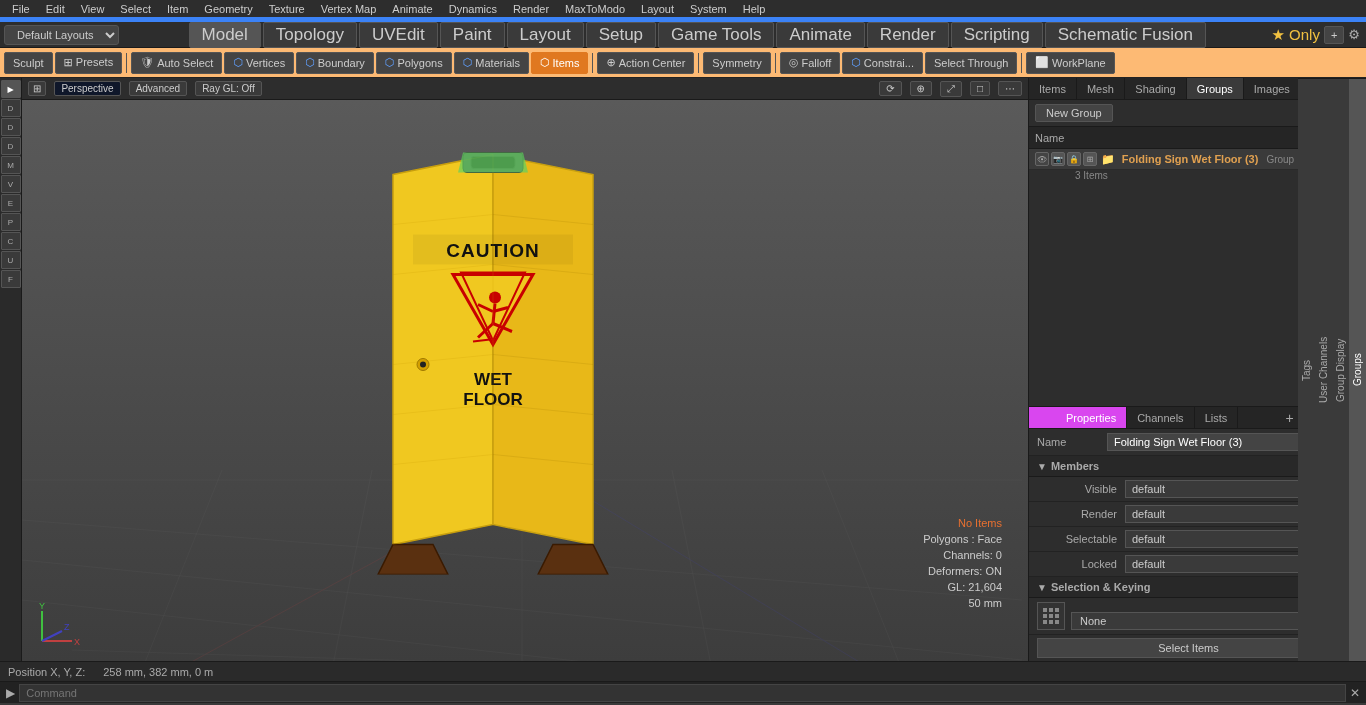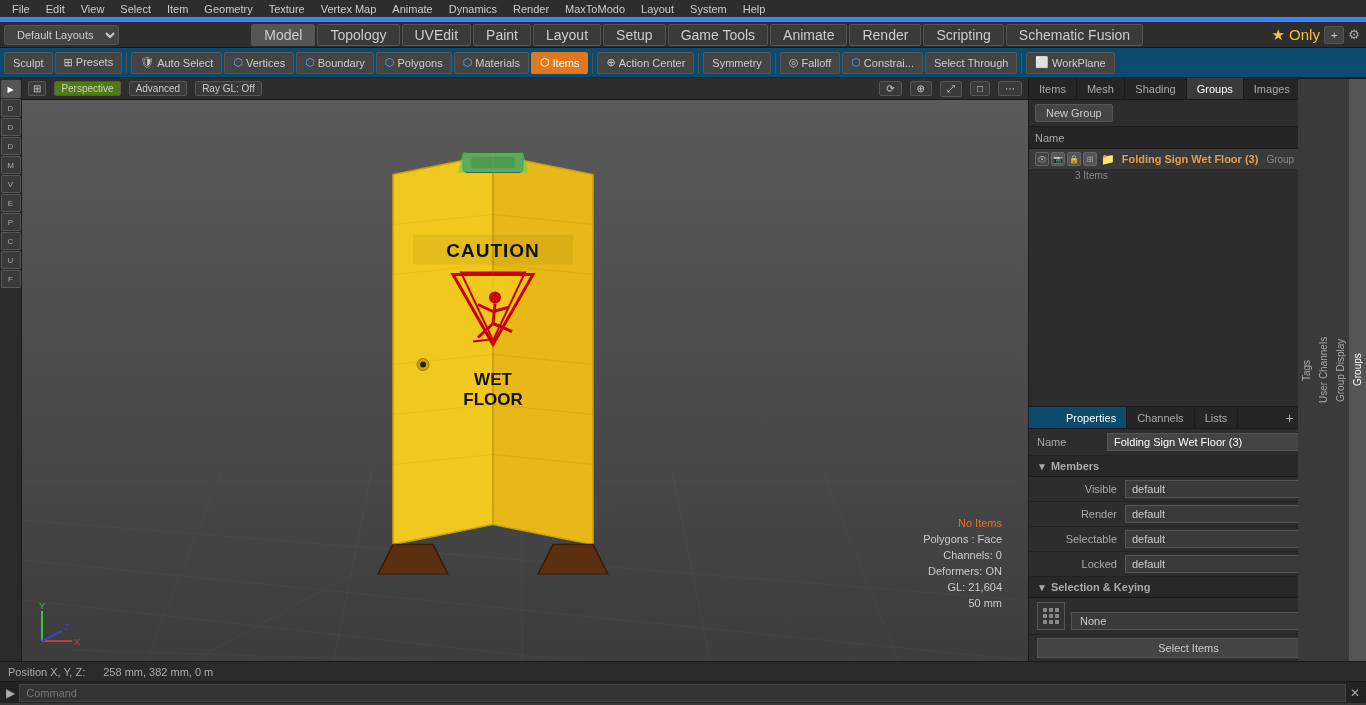--- a/index.html
+++ b/index.html
@@ -6,44 +6,44 @@
     body { background: #3a3a3a; color: #ccc; font-family: Arial, sans-serif; font-size: 11px; width: 1366px; height: 705px; overflow: hidden; }
 
     
     #menu-bar { display: flex; align-items: center; background: #2d2d2d; height: 22px; padding: 0 4px; border-bottom: 5px solid #3b82f6; }
     .menu-item { padding: 0 8px; cursor: pointer; color: #ccc; font-size: 11px; height: 22px; line-height: 22px; }
 
     
     #layout-bar { display: flex; align-items: center; background: #2d2d2d; height: 26px; border-bottom: 1px solid #1a1a1a; }
     #layout-dropdown { background: #444; border: 1px solid #555; color: #ccc; padding: 2px 8px; font-size: 11px; margin: 2px 4px; border-radius: 3px; cursor: pointer; }
     .layout-tabs { display: flex; flex: 1; justify-content: center; gap: 2px; }
-    .layout-tab { background: #3a3a3a; border: 1px solid #555; color: #ccc; padding: 2px 12px; font-size: 14px; cursor: pointer; border-radius: 2px; }
+    .layout-tab { background: #3a3a3a; border: 1px solid #555; color: #ccc; padding: 2px 12px; font-size: 17px; cursor: pointer; border-radius: 2px; }
     .layout-tab.active { background: #555; }
     .layout-tab-right { display: flex; align-items: center; gap: 4px; margin-right: 6px; }
     .star-btn { color: #f0c040; font-size: 15px; cursor: pointer; }
     .plus-btn { background: #444; border: 1px solid #555; color: #ccc; padding: 2px 6px; font-size: 11px; cursor: pointer; border-radius: 2px; }
 
     
-    #tools-bar { display: flex; align-items: center; background: #0c4a6e; height: 30px; border-bottom: 1px solid #222; gap: 2px; padding: 0 4px; }
+    #tools-bar { display: flex; align-items: center; background: #fdba74; height: 30px; border-bottom: 1px solid #222; gap: 2px; padding: 0 4px; }
     .tool-btn { background: #444; border: 1px solid #555; color: #ccc; padding: 2px 8px; font-size: 11px; cursor: pointer; border-radius: 2px; display: flex; align-items: center; gap: 3px; height: 22px; }
     .tool-btn.active { background: #e07820; border-color: #e07820; color: #fff; }
     .tool-separator { width: 1px; height: 20px; background: #555; margin: 0 2px; }
 
     
     #main { display: flex; height: calc(705px - 22px - 26px - 30px - 24px - 20px); }
 
     
     #left-sidebar { width: 22px; background: #2a2a2a; border-right: 1px solid #1a1a1a; display: flex; flex-direction: column; align-items: center; padding: 2px 0; gap: 1px; overflow: hidden; }
     .left-tool { width: 20px; height: 18px; background: #3a3a3a; border: 1px solid #555; color: #aaa; font-size: 8px; cursor: pointer; display: flex; align-items: center; justify-content: center; border-radius: 1px; }
 
     
     #viewport { flex: 1; background: #4a4a4a; position: relative; overflow: hidden; }
     #viewport-header { display: flex; align-items: center; background: #2d2d2d; height: 22px; padding: 0 6px; gap: 8px; border-bottom: 1px solid #1a1a1a; }
     .vp-btn { background: #3a3a3a; border: 1px solid #555; color: #ccc; padding: 1px 6px; font-size: 10px; cursor: pointer; border-radius: 2px; }
-    .vp-btn.active { background: #4d7c0f; }
+    .vp-btn.active { background: #0f172a; }
     #viewport-canvas { width: 100%; height: calc(100% - 22px); background: linear-gradient(180deg, #5a5a5a 0%, #3d3d3d 100%); position: relative; overflow: hidden; }
 
     
     #viewport-status { position: absolute; bottom: 50px; right: 26px; text-align: right; color: #e87030; font-size: 11px; line-height: 16px; }
     #viewport-status .white { color: #ccc; }
 
     
     #axes { position: absolute; bottom: 8px; left: 10px; }
 
     
@@ -69,21 +69,21 @@
     .gi.eye { background: #444; }
     .group-name { color: #e0a050; font-size: 11px; font-weight: bold; }
     .group-tag { color: #888; font-size: 10px; margin-left: 4px; }
     .group-count { color: #888; font-size: 10px; display: block; padding-left: 46px; }
     .plus-icon { color: #aaa; font-size: 12px; cursor: pointer; margin-left: auto; }
 
     
     #properties-panel { border-top: 1px solid #1a1a1a; background: #2d2d2d; }
     #props-tabs { display: flex; background: #252525; height: 22px; border-bottom: 1px solid #1a1a1a; }
     .props-tab { padding: 0 10px; font-size: 11px; color: #aaa; cursor: pointer; border-right: 1px solid #1a1a1a; line-height: 22px; }
-    .props-tab.active { background: #0c4a6e; color: #fff; padding-left: 37px; }
+    .props-tab.active { background: #d946ef; color: #fff; padding-left: 37px; }
     .props-tab-add { margin-left: auto; padding: 0 8px; cursor: pointer; color: #aaa; line-height: 22px; font-size: 14px; }
     .props-tab-expand { padding: 0 6px; cursor: pointer; color: #aaa; line-height: 22px; font-size: 12px; }
 
     
     .name-row { display: flex; align-items: center; padding: 4px 8px; border-bottom: 1px solid #222; }
     .name-label { color: #aaa; font-size: 11px; width: 70px; }
     .name-input { flex: 1; background: #444; border: 1px solid #555; color: #fff; padding: 2px 6px; font-size: 11px; }
 
     
     .section-header { display: flex; align-items: center; padding: 4px 8px; background: #282828; border-bottom: 1px solid #1a1a1a; cursor: pointer; }

